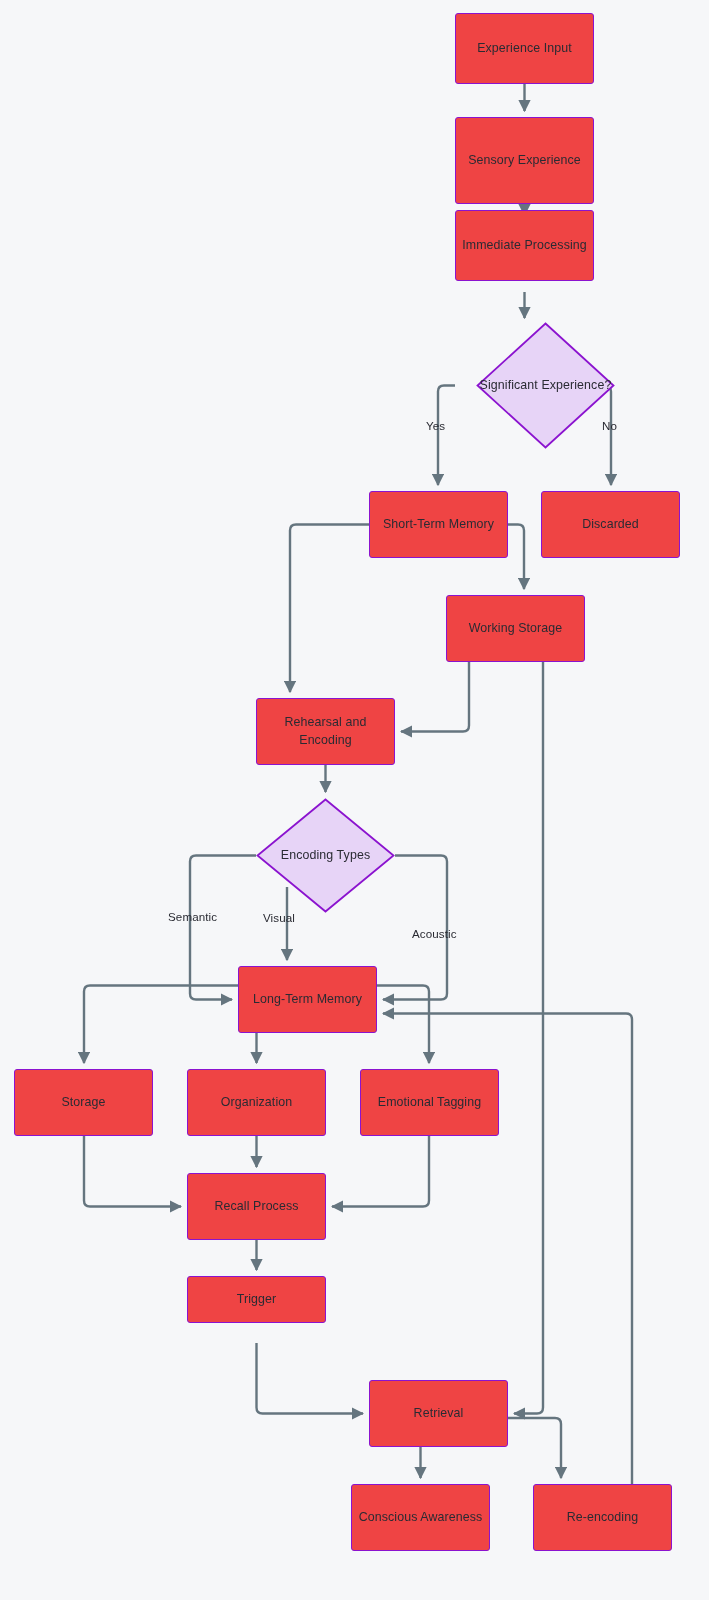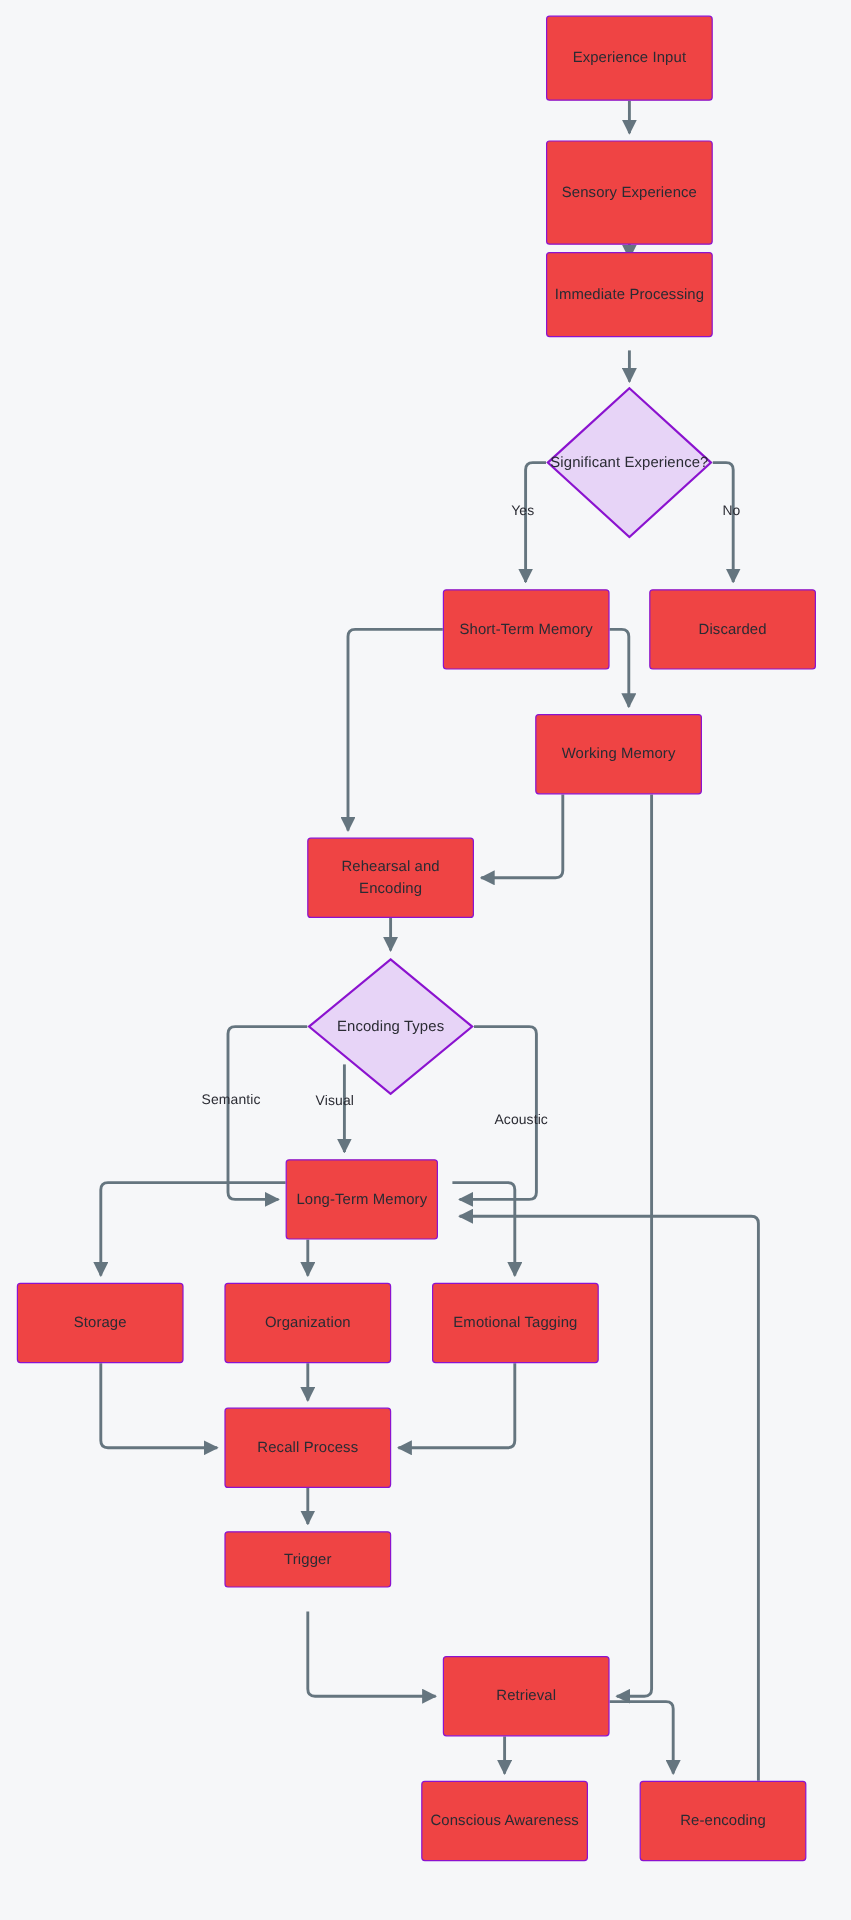--- a/index.html
+++ b/index.html
@@ -167,51 +167,51 @@
   </div>
 
   <div class="node" style="left:455px; top:117px; width:139px; height:87px;">
     <span>Sensory Experience</span>
   </div>
 
   <div class="node" style="left:455px; top:210px; width:139px; height:71px;">
     <span>Immediate Processing</span>
   </div>
 
-  <div class="node decision" style="left:455px; top:322px; width:139px; height:127px;justify-content:flex-end;">
+  <div class="node decision" style="left:476px; top:322px; width:139px; height:127px;justify-content:flex-end;">
     <svg class="dia-shape" viewBox="0 0 139 127" preserveAspectRatio="none">
       <polygon points="69.5,1.5 137.5,63.5 69.5,125.5 1.5,63.5" fill="#e7d4f7" stroke="#8b13cf" stroke-width="1.8"></polygon>
     </svg>
     <span class="dia-label">Significant Experience?</span>
   </div>
 
   <div class="node" style="left:369px; top:491px; width:139px; height:67px;">
     <span>Short-Term Memory</span>
   </div>
 
   <div class="node" style="left:541px; top:491px; width:139px; height:67px;">
     <span>Discarded</span>
   </div>
 
   <div class="node" style="left:446px; top:595px; width:139px; height:67px;">
-    <span>Working Memory</span>
+    <span>Working Storage</span>
   </div>
 
   <div class="node" style="left:256px; top:698px; width:139px; height:67px;">
     <span>Rehearsal and Encoding</span>
   </div>
 
   <div class="node decision" style="left:256px; top:798px; width:139px; height:115px;">
     <svg class="dia-shape" viewBox="0 0 139 115" preserveAspectRatio="none">
       <polygon points="69.5,1.5 137.5,57.5 69.5,113.5 1.5,57.5" fill="#e7d4f7" stroke="#8b13cf" stroke-width="1.8"></polygon>
     </svg>
     <span class="dia-label">Encoding Types</span>
   </div>
 
-  <div class="node" style="left:238px; top:966px; width:127px; height:67px;">
+  <div class="node" style="left:238px; top:966px; width:139px; height:67px;">
     <span>Long-Term Memory</span>
   </div>
 
   <div class="node" style="left:14px; top:1069px; width:139px; height:67px;">
     <span>Storage</span>
   </div>
 
   <div class="node" style="left:187px; top:1069px; width:139px; height:67px;">
     <span>Organization</span>
   </div>

